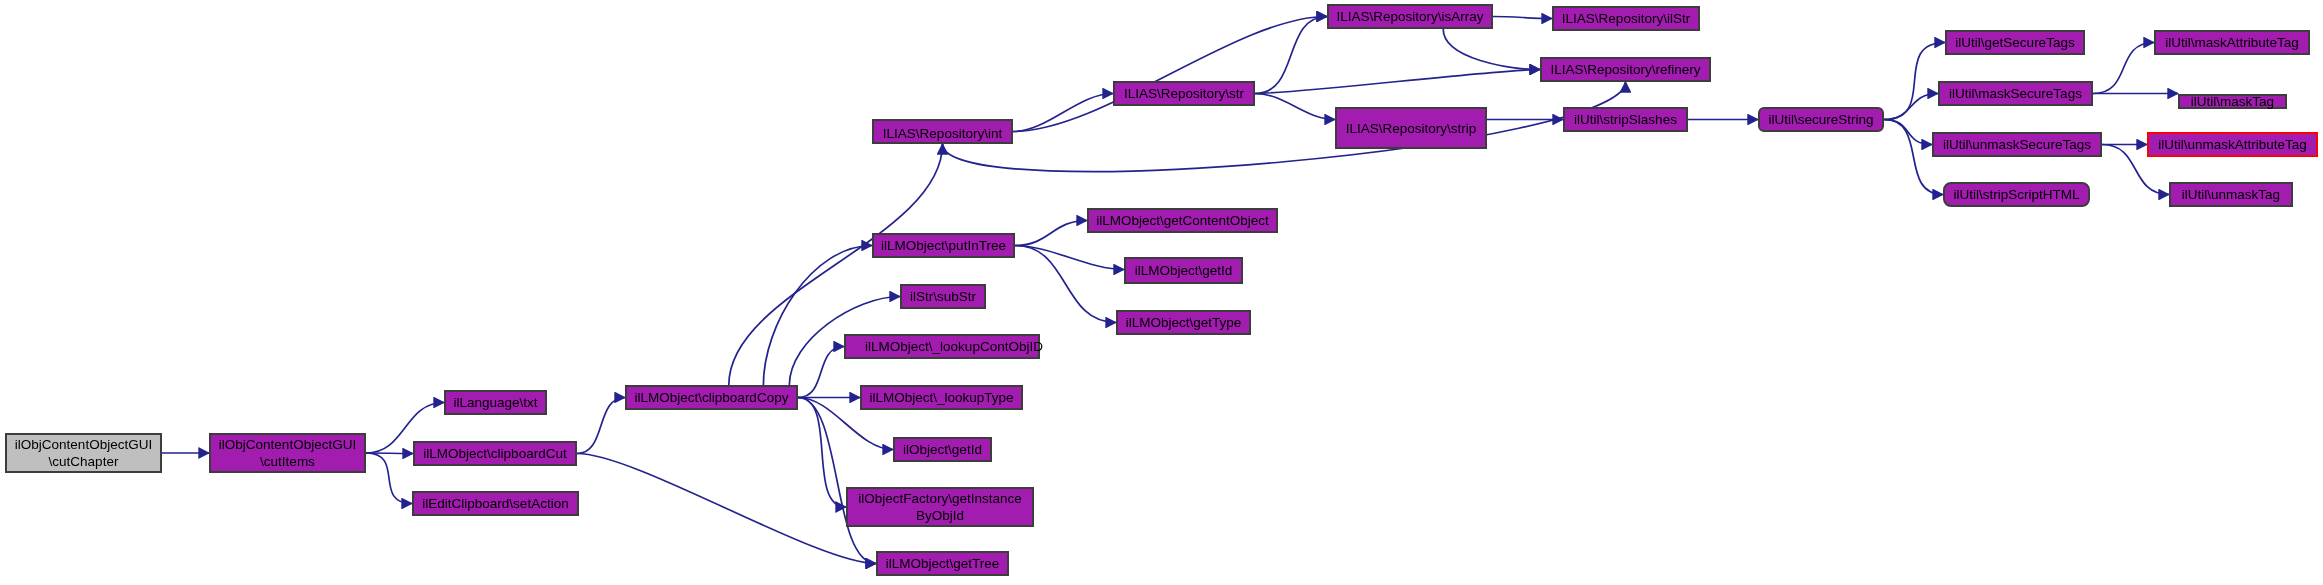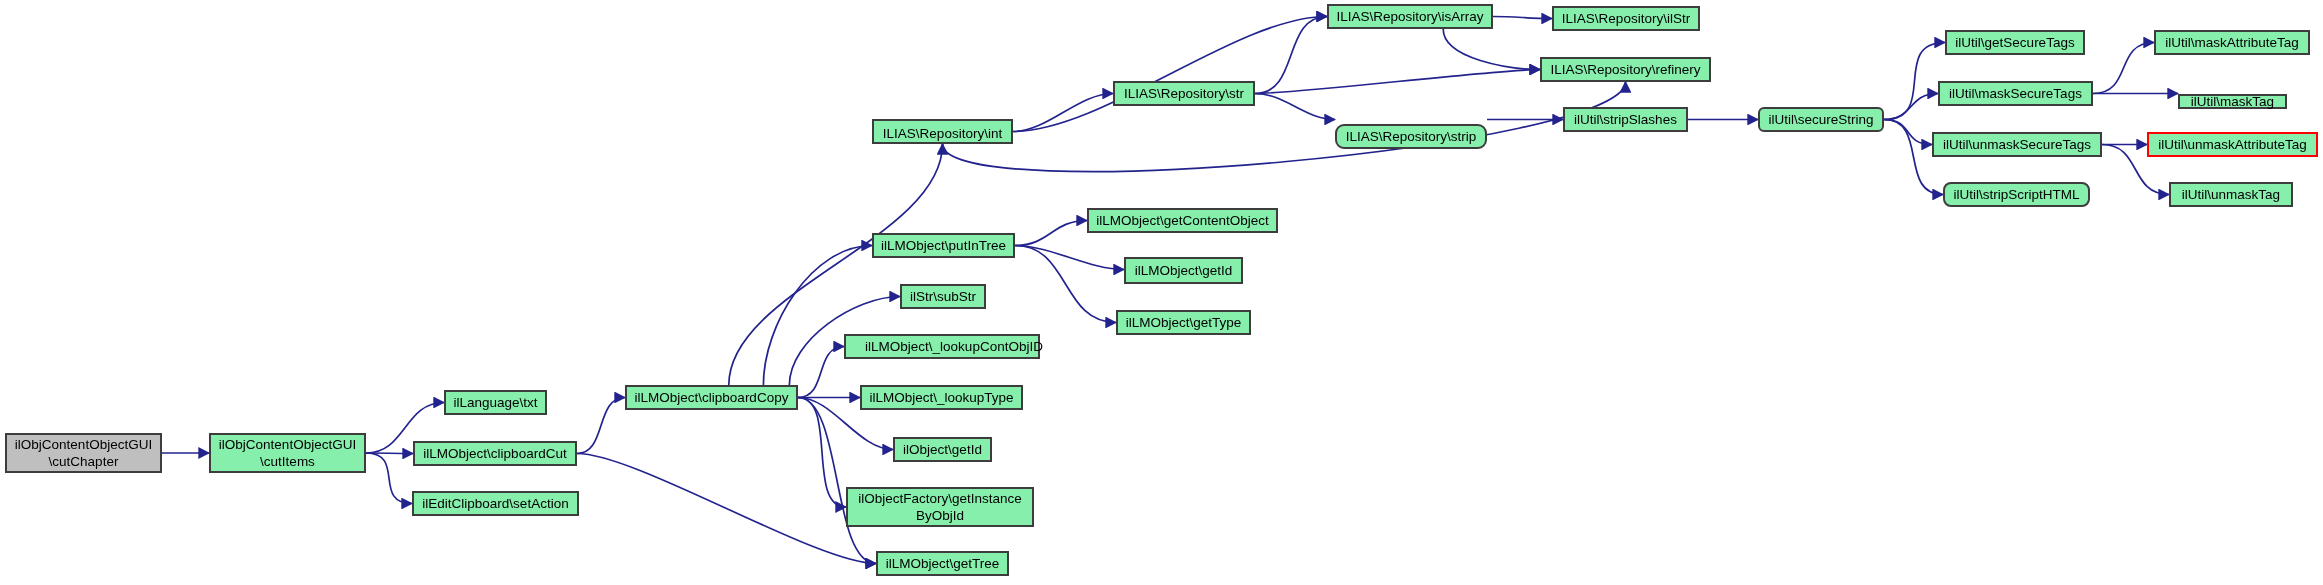--- a/index.html
+++ b/index.html
@@ -16,21 +16,21 @@
   }
   #edge-layer {
     position: absolute;
     left: 0; top: 0;
     width: 2323px;
     height: 585px;
   }
   .node {
     position: absolute;
     box-sizing: border-box;
-    background: #86efac;
+    background: #a21caf;
     border: 2px solid #3d3d3d;
     display: flex;
     flex-direction: column;
     align-items: center;
     justify-content: center;
     text-align: center;
     font-size: 13.5px;
     line-height: 17px;
     color: #000000;
     white-space: nowrap;
@@ -153,21 +153,21 @@
       </div>
       <div class="node" style="left: 1552px; top: 6px; width: 148px; height: 25px;">
         <div class="lbl">ILIAS\Repository\ilStr</div>
       </div>
       <div class="node" style="left: 1540px; top: 57px; width: 171px; height: 25px;">
         <div class="lbl">ILIAS\Repository\refinery</div>
       </div>
       <div class="node" style="left: 1113px; top: 81px; width: 142px; height: 25px;">
         <div class="lbl">ILIAS\Repository\str</div>
       </div>
-      <div class="node" style="left: 1335px; top: 124px; width: 152px; height: 25px; border-radius: 9px;">
+      <div class="node" style="left: 1335px; top: 107px; width: 152px; height: 42px;">
         <div class="lbl">ILIAS\Repository\strip</div>
       </div>
       <div class="node" style="left: 1563px; top: 107px; width: 125px; height: 25px;">
         <div class="lbl">ilUtil\stripSlashes</div>
       </div>
       <div class="node" style="left: 1758px; top: 107px; width: 126px; height: 25px; border-radius: 6px;">
         <div class="lbl">ilUtil\secureString</div>
       </div>
       <div class="node" style="left: 1945px; top: 30px; width: 140px; height: 25px;">
         <div class="lbl">ilUtil\getSecureTags</div>

